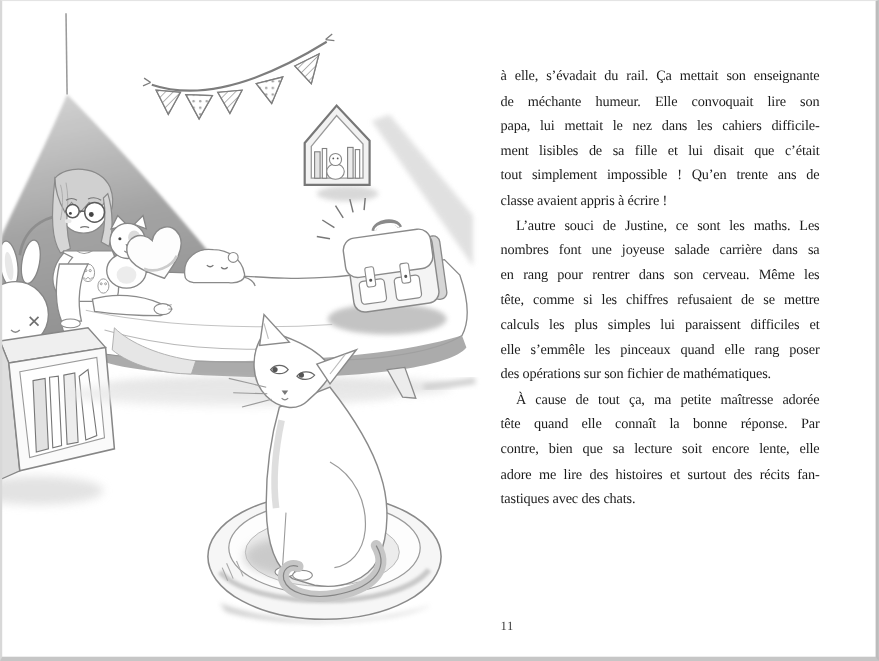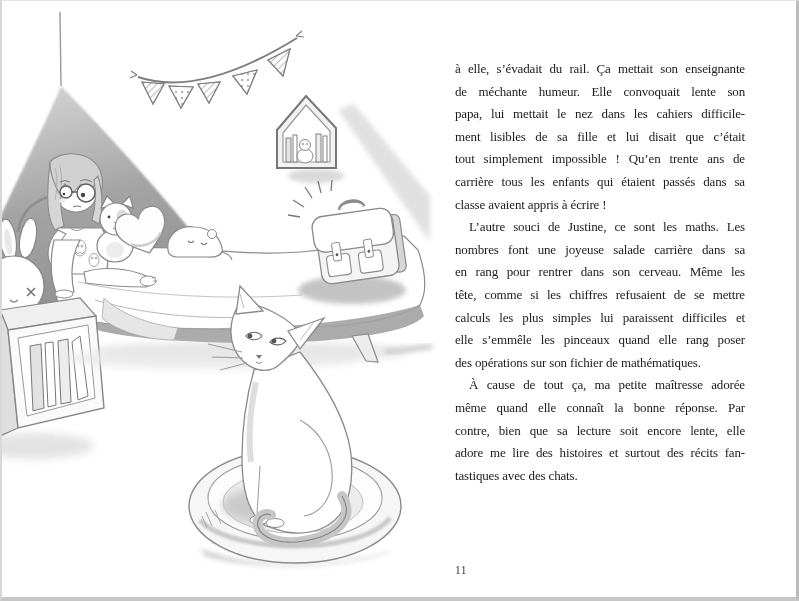--- a/index.html
+++ b/index.html
@@ -265,38 +265,37 @@
       <line x1="242" y1="352" x2="208" y2="344"></line>
       <line x1="243" y1="358" x2="212" y2="357"></line>
       <line x1="247" y1="363" x2="220" y2="370"></line>
     </g>
   </g>
 </svg>
 
 <div class="text-column">
   <div>
     <div class="line just">à elle, s’évadait du rail. Ça mettait son enseignante</div>
-    <div class="line just">de méchante humeur. Elle convoquait lente son</div>
+    <div class="line just">de méchante humeur. Elle convoquait lire son</div>
     <div class="line just">papa, lui mettait le nez dans les cahiers difficile-</div>
     <div class="line just">ment lisibles de sa fille et lui disait que c’était</div>
     <div class="line just">tout simplement impossible ! Qu’en trente ans de</div>
-    <div class="line just">carrière tous les enfants qui étaient passés dans sa</div>
     <div class="line last">classe avaient appris à écrire !</div>
   </div>
   <div>
     <div class="line just indent">L’autre souci de Justine, ce sont les maths. Les</div>
     <div class="line just">nombres font une joyeuse salade carrière dans sa</div>
     <div class="line just">en rang pour rentrer dans son cerveau. Même les</div>
     <div class="line just">tête, comme si les chiffres refusaient de se mettre</div>
     <div class="line just">calculs les plus simples lui paraissent difficiles et</div>
     <div class="line just">elle s’emmêle les pinceaux quand elle rang poser</div>
     <div class="line last">des opérations sur son fichier de mathématiques.</div>
   </div>
   <div>
     <div class="line just indent">À cause de tout ça, ma petite maîtresse adorée</div>
-    <div class="line just">même quand elle connaît la bonne réponse. Par</div>
+    <div class="line just">tête quand elle connaît la bonne réponse. Par</div>
     <div class="line just">contre, bien que sa lecture soit encore lente, elle</div>
     <div class="line just">adore me lire des histoires et surtout des récits fan-</div>
     <div class="line last">tastiques avec des chats.</div>
   </div>
 </div>
 
 <div class="page-number">11</div>
 
 </body></html>

